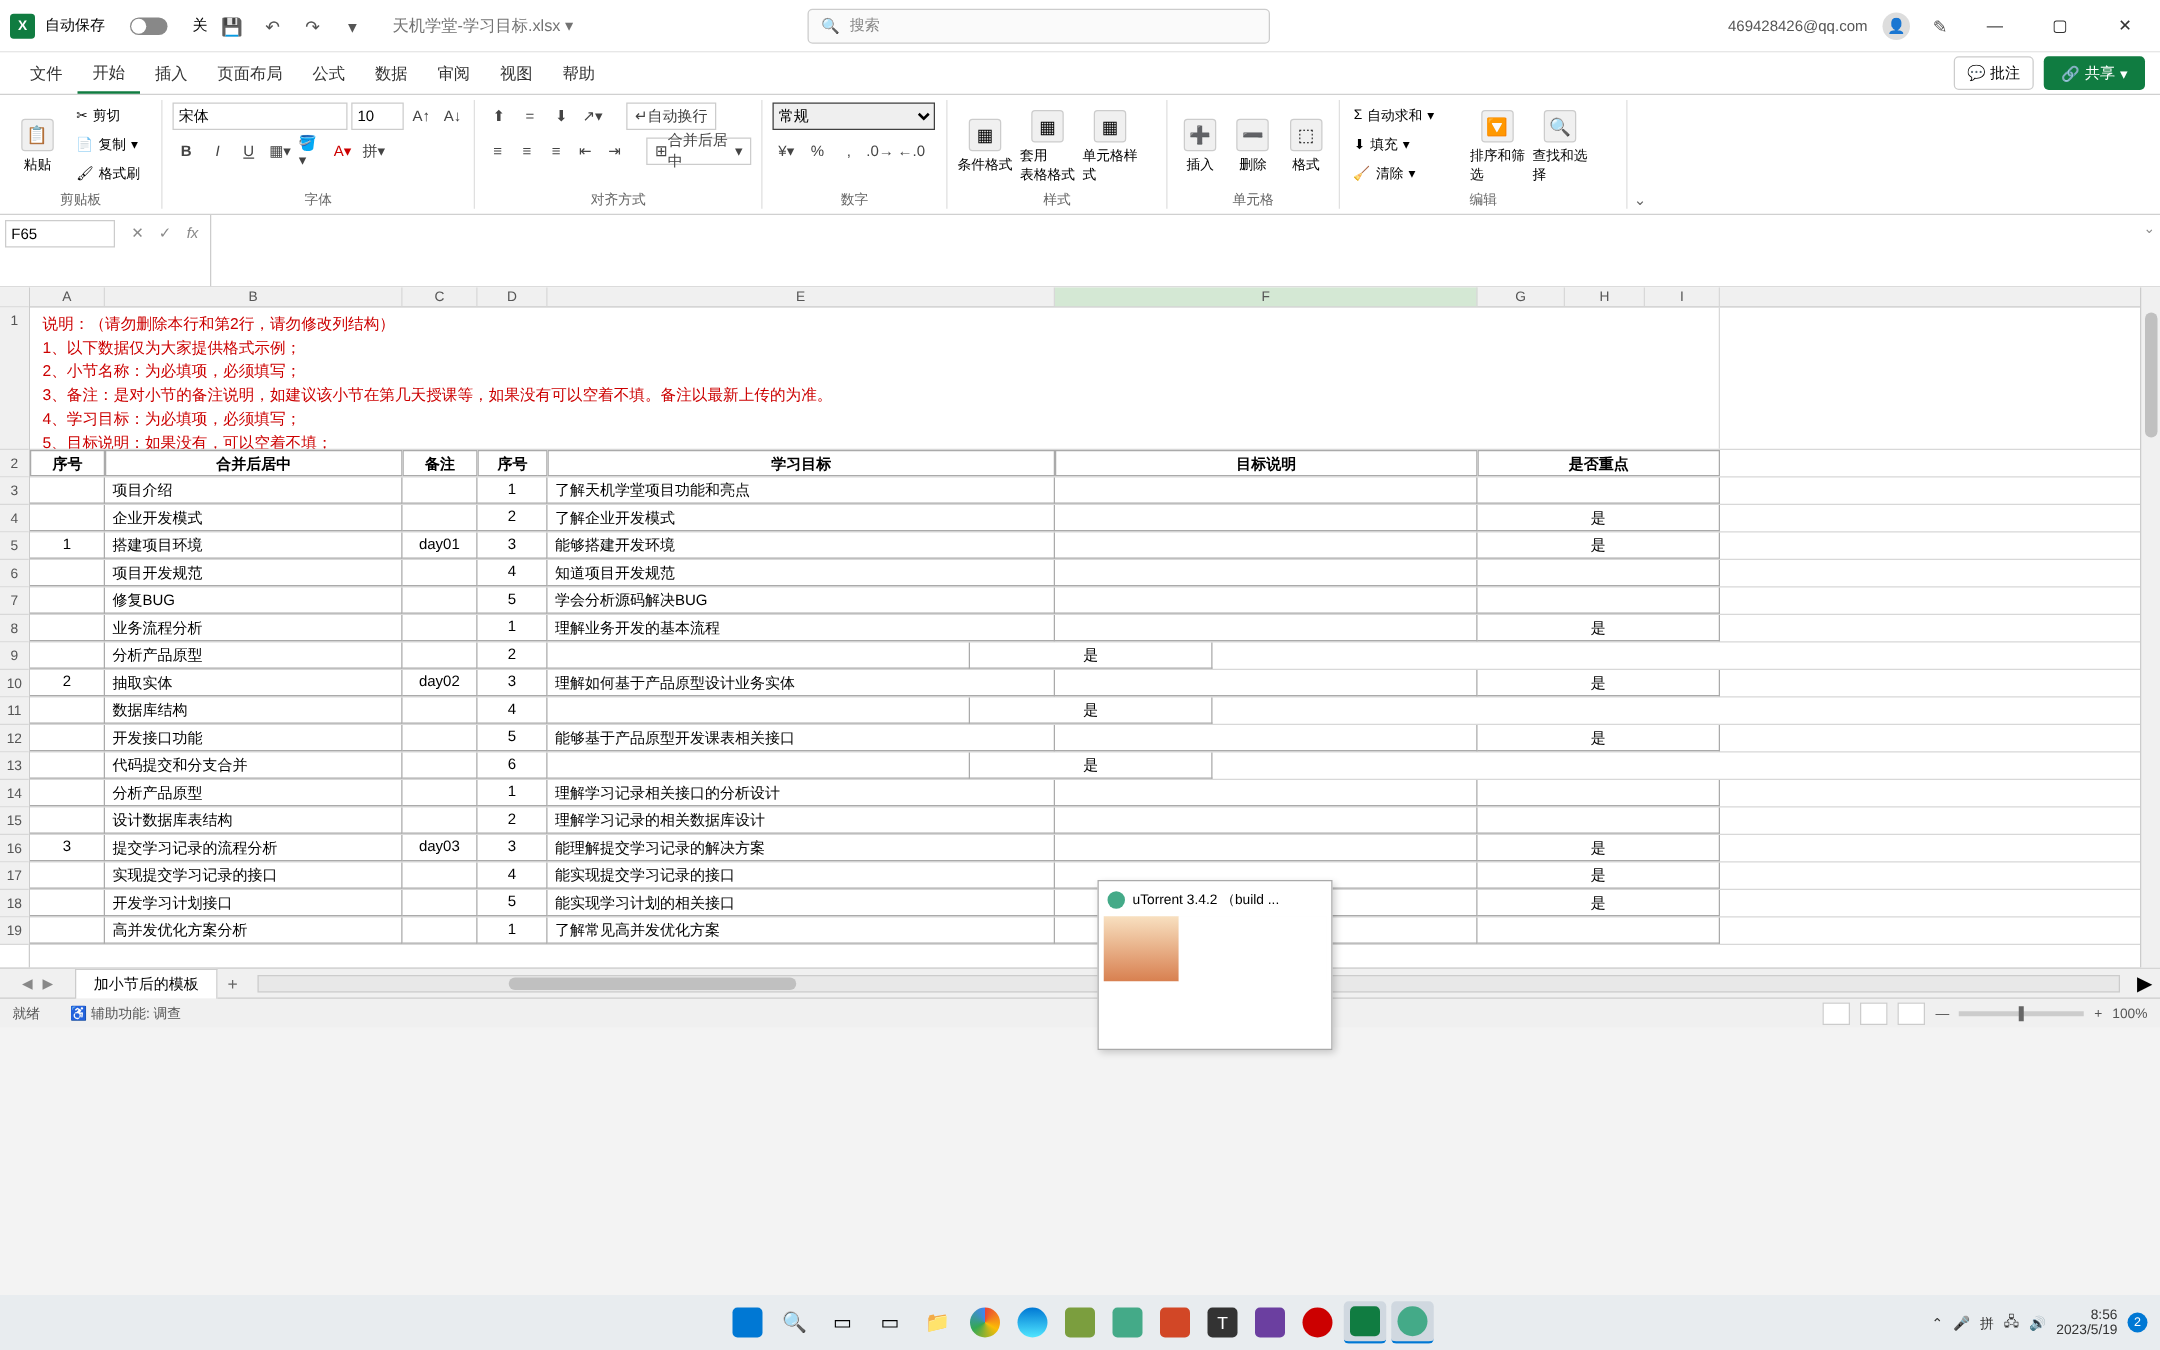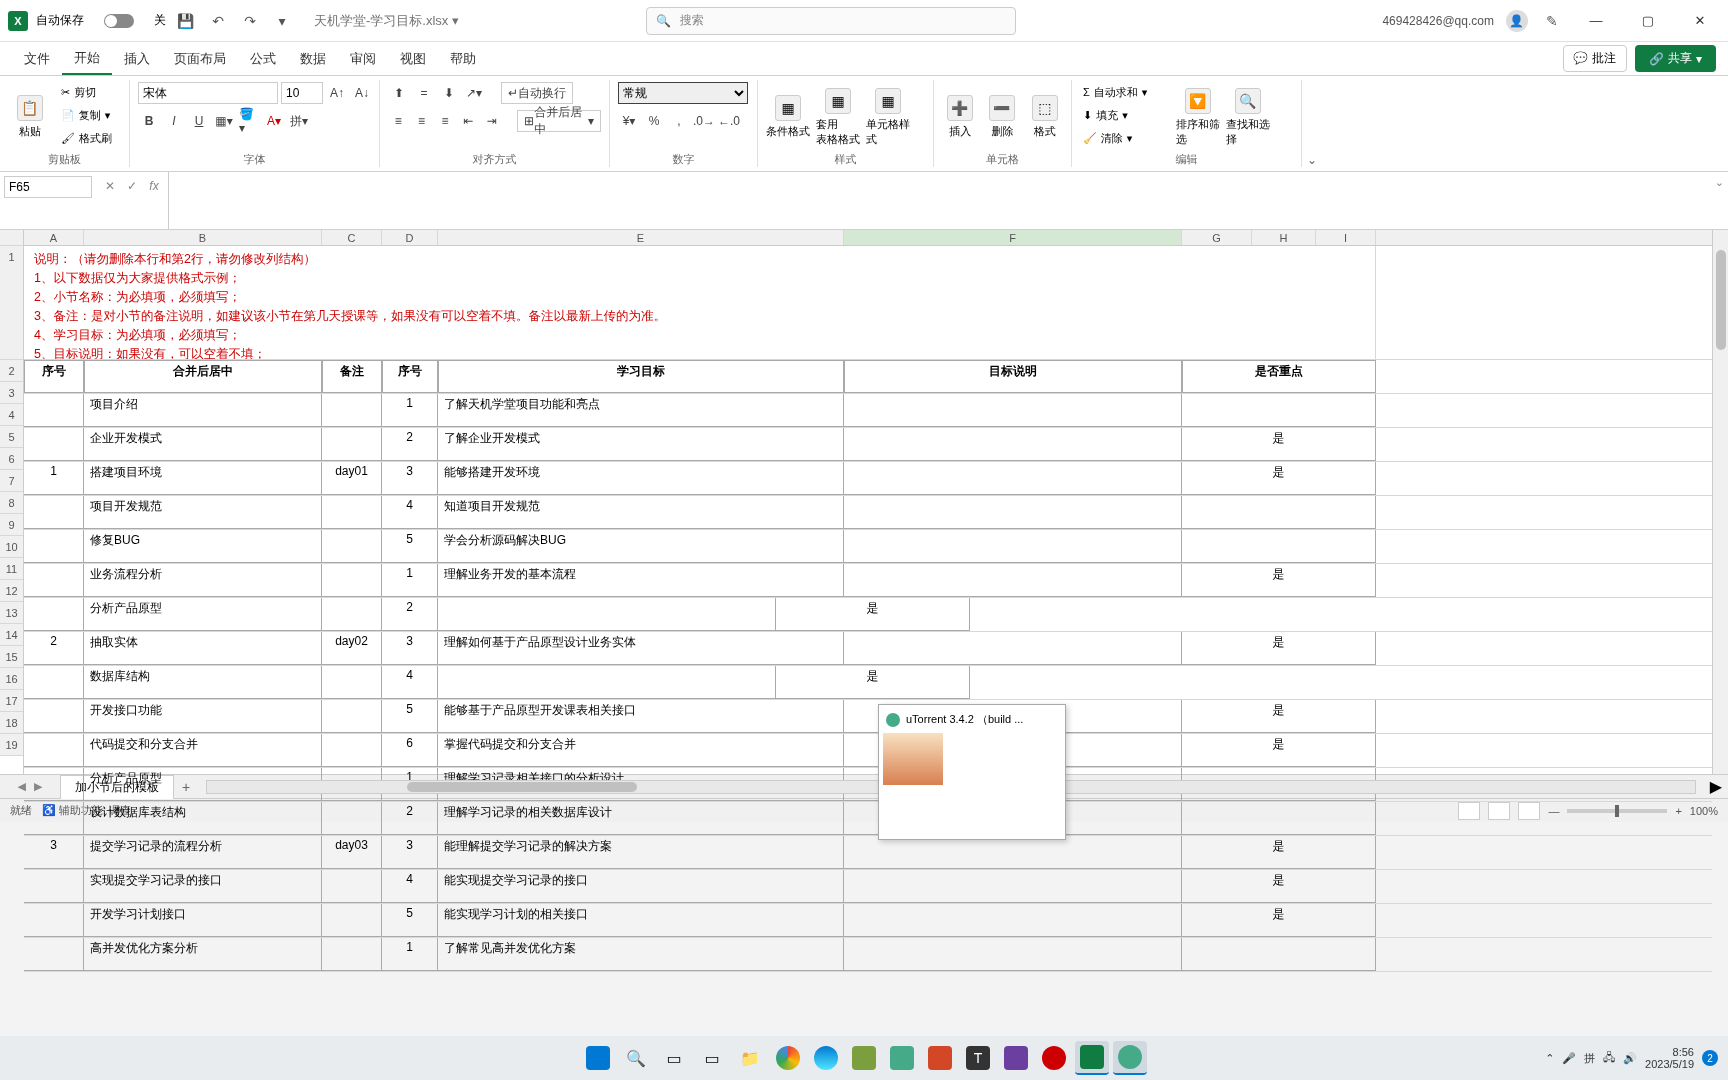--- a/index.html
+++ b/index.html
@@ -57,21 +57,21 @@
   .row-headers { width: 24px; border-right: 1px solid #ccc; }
   .row-header { height: 22px; border-bottom: 1px solid #d8d8d8; font-size: 11px; color: #555; text-align: center; line-height: 22px; background: #f0f0f0; }
   .row-header.first { height: 16px; }
   .row-header.tall { height: 114px; }
   .grid-body { flex: 1; position: relative; }
   .col-headers { display: flex; height: 16px; background: #f0f0f0; border-bottom: 1px solid #ccc; }
   .col-header { border-right: 1px solid #d8d8d8; font-size: 11px; color: #555; text-align: center; line-height: 16px; }
   .colA { width: 60px; } .colB { width: 238px; } .colC { width: 60px; } .colD { width: 56px; }
   .colE { width: 406px; } .colF { width: 338px; } .colG { width: 70px; } .colH { width: 64px; } .colI { width: 60px; }
   .col-header.selected { background: #d4e8d4; }
-  .row { display: flex; height: 34px; border-bottom: 1px solid #d8d8d8; }
+  .row { display: flex; height: 22px; border-bottom: 1px solid #d8d8d8; }
   .row.tall { height: 114px; }
   .cell { border-right: 1px solid #d8d8d8; font-size: 12px; padding: 2px 6px; overflow: hidden; white-space: nowrap; }
   .cell.center { text-align: center; }
   .instructions { color: #c00; font-size: 12.5px; line-height: 19px; padding: 4px 10px; white-space: pre-line; }
   .header-row .cell { font-weight: bold; text-align: center; background: #fff; border: 1px solid #aaa; }
   .data-row .cell { border-right: 1px solid #aaa; border-bottom: 1px solid #aaa; }
   .vscroll { width: 16px; background: #f0f0f0; border-left: 1px solid #ccc; position: relative; }
   .vscroll-thumb { position: absolute; top: 20px; left: 3px; width: 10px; height: 100px; background: #c0c0c0; border-radius: 5px; }
 
   
@@ -85,21 +85,21 @@
 
   
   .sheet-bar { height: 24px; background: #f0f0f0; display: flex; align-items: center; border-top: 1px solid #ccc; }
   .sheet-nav { width: 60px; display: flex; justify-content: center; gap: 8px; font-size: 11px; color: #888; }
   .sheet-tab { padding: 3px 14px; background: #fff; border: 1px solid #ccc; border-bottom: none; font-size: 12px; cursor: pointer; }
   .sheet-add { width: 24px; text-align: center; font-size: 14px; color: #666; cursor: pointer; }
   .hscroll { flex: 1; margin: 0 8px; height: 14px; background: #e8e8e8; position: relative; border: 1px solid #ccc; }
   .hscroll-thumb { position: absolute; left: 200px; top: 1px; width: 230px; height: 10px; background: #c0c0c0; border-radius: 5px; }
 
   
-  .status-bar { height: 24px; background: #f0f0f0; display: flex; align-items: center; padding: 0 10px; font-size: 11px; color: #555; gap: 10px; border-top: 1px solid #ccc; }
+  .status-bar { height: 24px; background: #f0f0f0; display: flex; align-items: center; padding: 0 10px; font-size: 11px; color: #555; gap: 24px; border-top: 1px solid #ccc; }
   .status-bar .right { margin-left: auto; display: flex; align-items: center; gap: 8px; }
   .view-btn { width: 22px; height: 18px; border: 1px solid #ccc; background: #fff; cursor: pointer; }
   .zoom-slider { width: 100px; height: 4px; background: #ccc; position: relative; }
   .zoom-slider::after { content: ''; position: absolute; left: 48px; top: -4px; width: 4px; height: 12px; background: #666; }
 
   
   .spacer { height: 214px; background: #f3f3f3; }
 
   
   .taskbar { height: 44px; background: #e8ecef; display: flex; align-items: center; padding: 0 10px; gap: 6px; position: relative; }
@@ -437,21 +437,20 @@
           <div class="cell colD center">5</div>
           <div class="cell colE">能够基于产品原型开发课表相关接口</div>
           <div class="cell colF"></div>
           <div class="cell center" style="width:194px">是</div>
         </div>
         <div class="row data-row">
           <div class="cell colA center"></div>
           <div class="cell colB">代码提交和分支合并</div>
           <div class="cell colC center"></div>
           <div class="cell colD center">6</div>
-          <div class="cell colE">掌握代码提交和分支合并</div>
           <div class="cell colF"></div>
           <div class="cell center" style="width:194px">是</div>
         </div>
         <div class="row data-row">
           <div class="cell colA center"></div>
           <div class="cell colB">分析产品原型</div>
           <div class="cell colC center"></div>
           <div class="cell colD center">1</div>
           <div class="cell colE">理解学习记录相关接口的分析设计</div>
           <div class="cell colF"></div>

